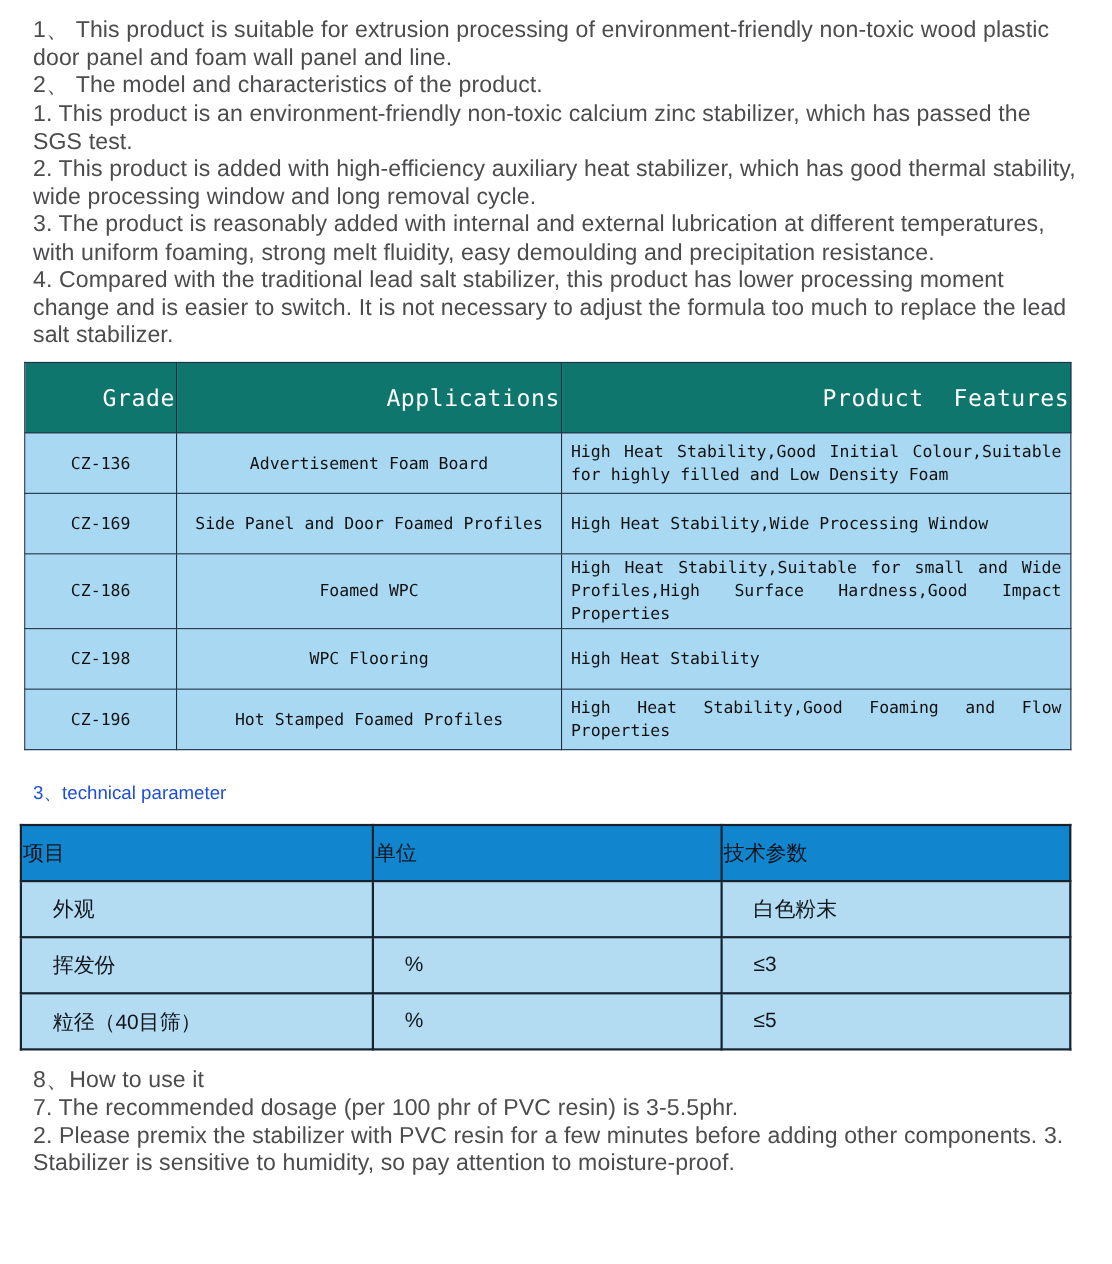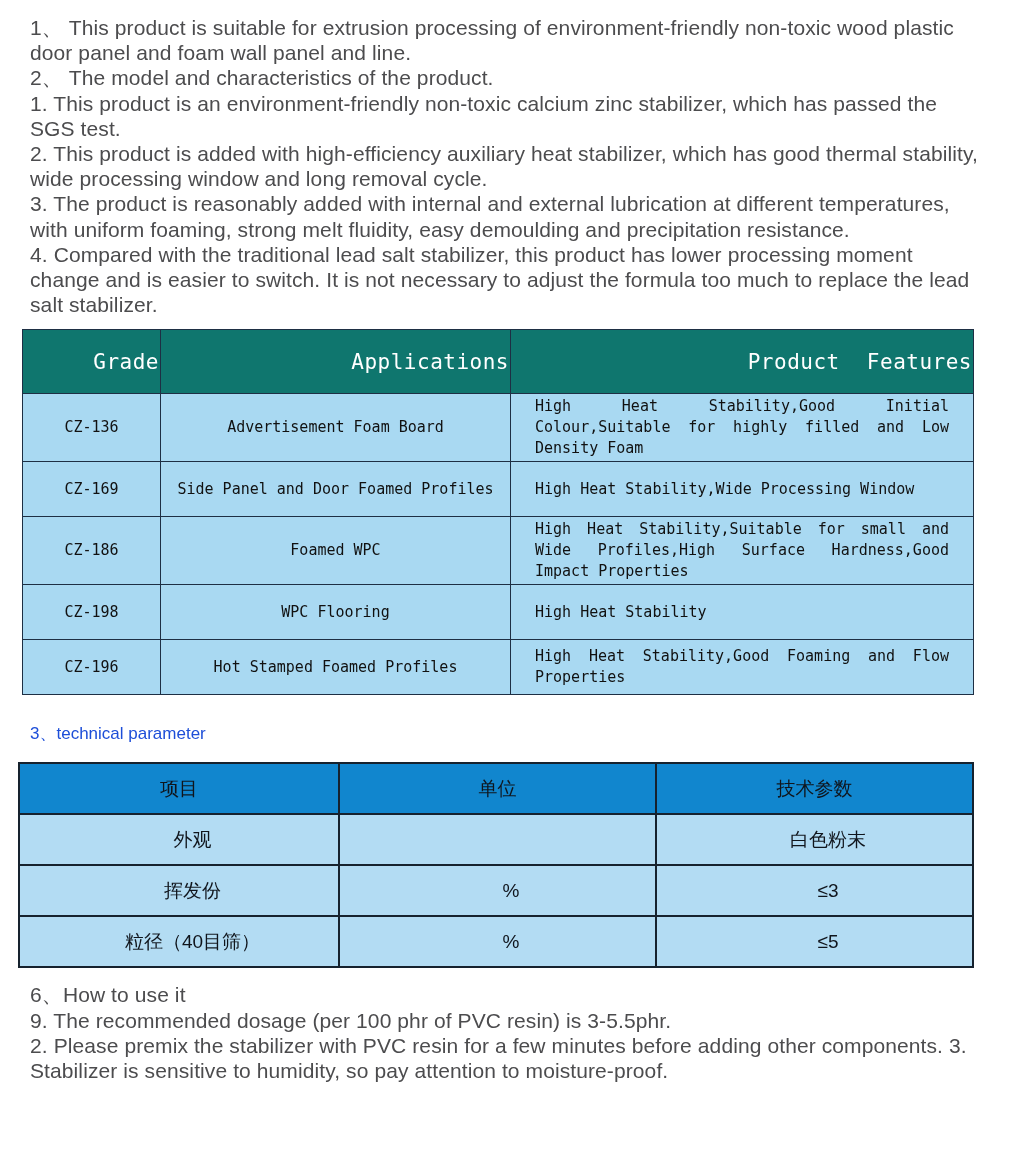--- a/index.html
+++ b/index.html
@@ -59,21 +59,21 @@
     vertical-align: middle;
     line-height: 21px;
   }
   .col-grade { width: 138px; }
   .col-app   { width: 350px; }
   .col-feat  { width: 463px; }
   td.c-grade, td.c-app { text-align: center; }
   td.c-feat {
     text-align: justify;
     text-justify: inter-word;
-    padding: 2px 24px;
+    padding: 2px 8px;
   }
 
   
   .sec-heading {
     margin: 0;
     font-size: 17px;
     line-height: 25px;
     color: #1d4ed8;
     font-weight: normal;
   }
@@ -81,21 +81,21 @@
 
   
   table.t2 {
     margin: 16px 0 0 18px;
     width: 954px;
     border-collapse: collapse;
     table-layout: fixed;
   }
   table.t2 th, table.t2 td {
     border: 2px solid #16222e;
-    text-align: center;
+    text-align: left;
     vertical-align: middle;
   }
   table.t2 th {
     background: #1186CE;
     color: #10151c;
     font-weight: normal;
     font-size: 19px;
     height: 47px;
   }
   table.t2 td {
@@ -197,20 +197,20 @@
       </tr>
       <tr>
         <td>粒径（40目筛）</td>
         <td>%</td>
         <td>≤5</td>
       </tr>
     </tbody>
   </table>
 
   <div class="bodytext">
-    <p class="sec-heading">6、How to use it</p>
-    <p>9. The recommended dosage (per 100 phr of PVC resin) is 3-5.5phr.</p>
+    <p class="sec-heading">8、How to use it</p>
+    <p>7. The recommended dosage (per 100 phr of PVC resin) is 3-5.5phr.</p>
     <p>2. Please premix the stabilizer with PVC resin for a few minutes before adding other components. 3. Stabilizer is sensitive to humidity, so pay attention to moisture-proof.</p>
   </div>
 
   <div class="gap"></div>
 
 </div>
 
 </body></html>

